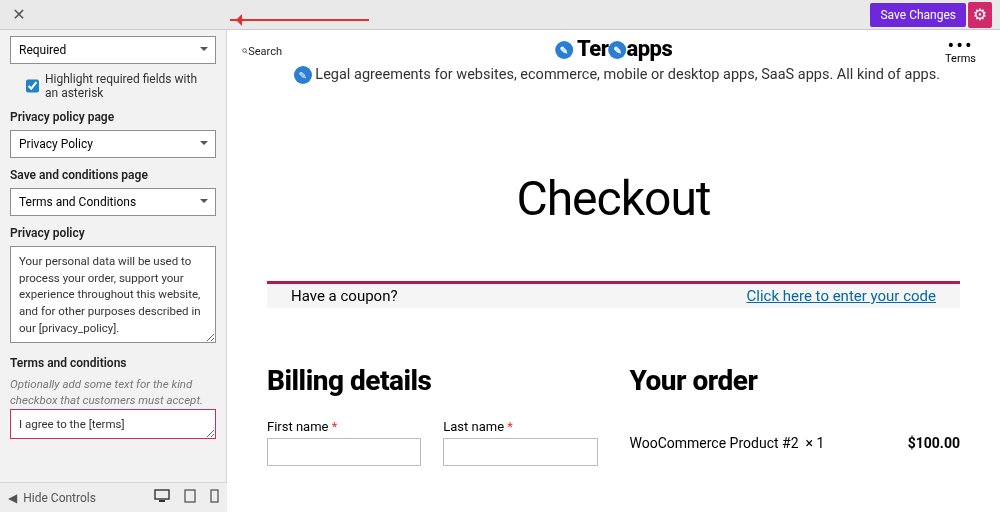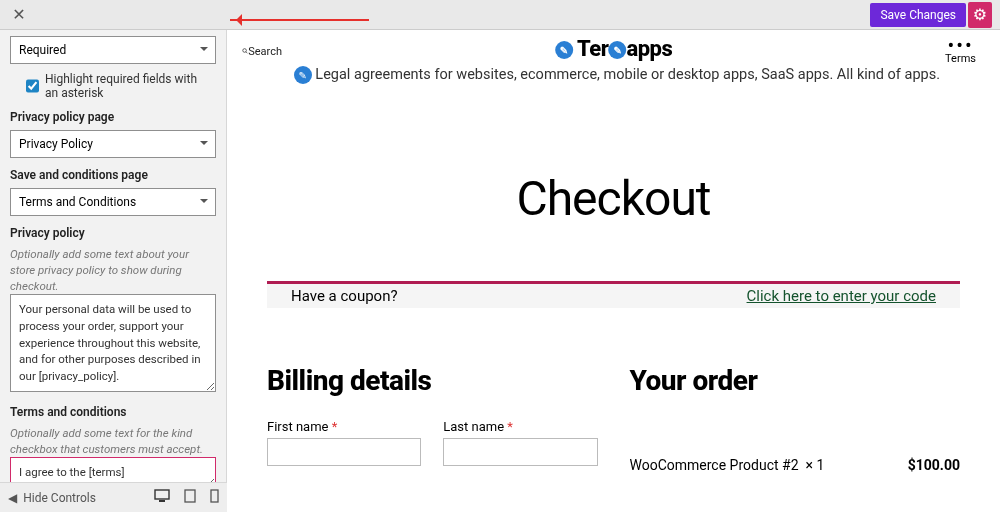--- a/index.html
+++ b/index.html
@@ -32,29 +32,29 @@
   .phead{padding:10px 30px 0 15px;position:relative}
   .srch{display:flex;flex-direction:row;align-items:center;width:40px;color:#222;font-size:11px}
   .srch svg{width:22px;height:22px}
   .logo{position:absolute;top:6px;left:50%;transform:translateX(-50%);font-weight:800;font-size:22px;letter-spacing:-.5px}
   .tag{position:absolute;top:36px;left:62px;right:60px;font-size:14.5px;color:#333;text-align:right}
   .menu{position:absolute;top:8px;right:24px;text-align:center;font-size:11px}
   .dots{font-size:20px;letter-spacing:2px;line-height:14px}
   .editpin{display:inline-flex;width:18px;height:18px;background:#2a7fd4;border-radius:50%;color:#fff;align-items:center;justify-content:center;font-size:10px;vertical-align:middle}
   .h1{font-size:48px;font-weight:400;text-align:center;margin-top:108px;letter-spacing:-1px}
   .coupon{margin:54px 40px 0;border-top:3px solid #b01c52;background:#f5f5f5;padding:3px 24px;display:flex;justify-content:space-between;font-size:15px}
-  .coupon a{color:#14532d}
+  .coupon a{color:#0369a1}
   .cols{display:flex;margin:56px 40px 0;gap:32px}
   .col{flex:1}
   .h2{font-size:28px;font-weight:800;margin-bottom:22px;letter-spacing:-.5px}
   .frow{display:flex;gap:22px}
   .fld{flex:1;font-size:13px}
   .req{color:#d33}
   .inp{width:100%;height:28px;border:1px solid #bbb;margin-top:4px}
-  .orow{display:flex;justify-content:space-between;font-size:14px;margin-top:60px}
+  .orow{display:flex;justify-content:space-between;font-size:14px;margin-top:38px}
 </style>
 </head>
 <body>
 
 <div class="topbar">
   <div class="close">✕</div>
   <div class="spacer"></div>
   <button class="save-btn">
       <span>Save Changes</span>
     </button>
@@ -71,21 +71,20 @@
     <span>Highlight required fields with an asterisk</span>
   </label>
 
   <div class="lbl">Privacy policy page</div>
   <div class="sel-wrap"><select class="sel"><option>Privacy Policy</option></select></div>
 
   <div class="lbl">Save and conditions page</div>
   <div class="sel-wrap"><select class="sel"><option>Terms and Conditions</option></select></div>
 
   <div class="lbl">Privacy policy</div>
-  <div class="hint">Optionally add some text about your store privacy policy to show during checkout.</div>
   <textarea class="ta" rows="5" style="">Your personal data will be used to process your order, support your experience throughout this website, and for other purposes described in our [privacy_policy].</textarea>
 
   <div class="lbl">Terms and conditions</div>
   <div class="hint">Optionally add some text for the kind checkbox that customers must accept.</div>
   <textarea class="ta ta2" rows="1" style="">I agree to the [terms]</textarea>
 </div>
 
 <div class="footer">
   <div class="hc">
     <span>◀</span>

